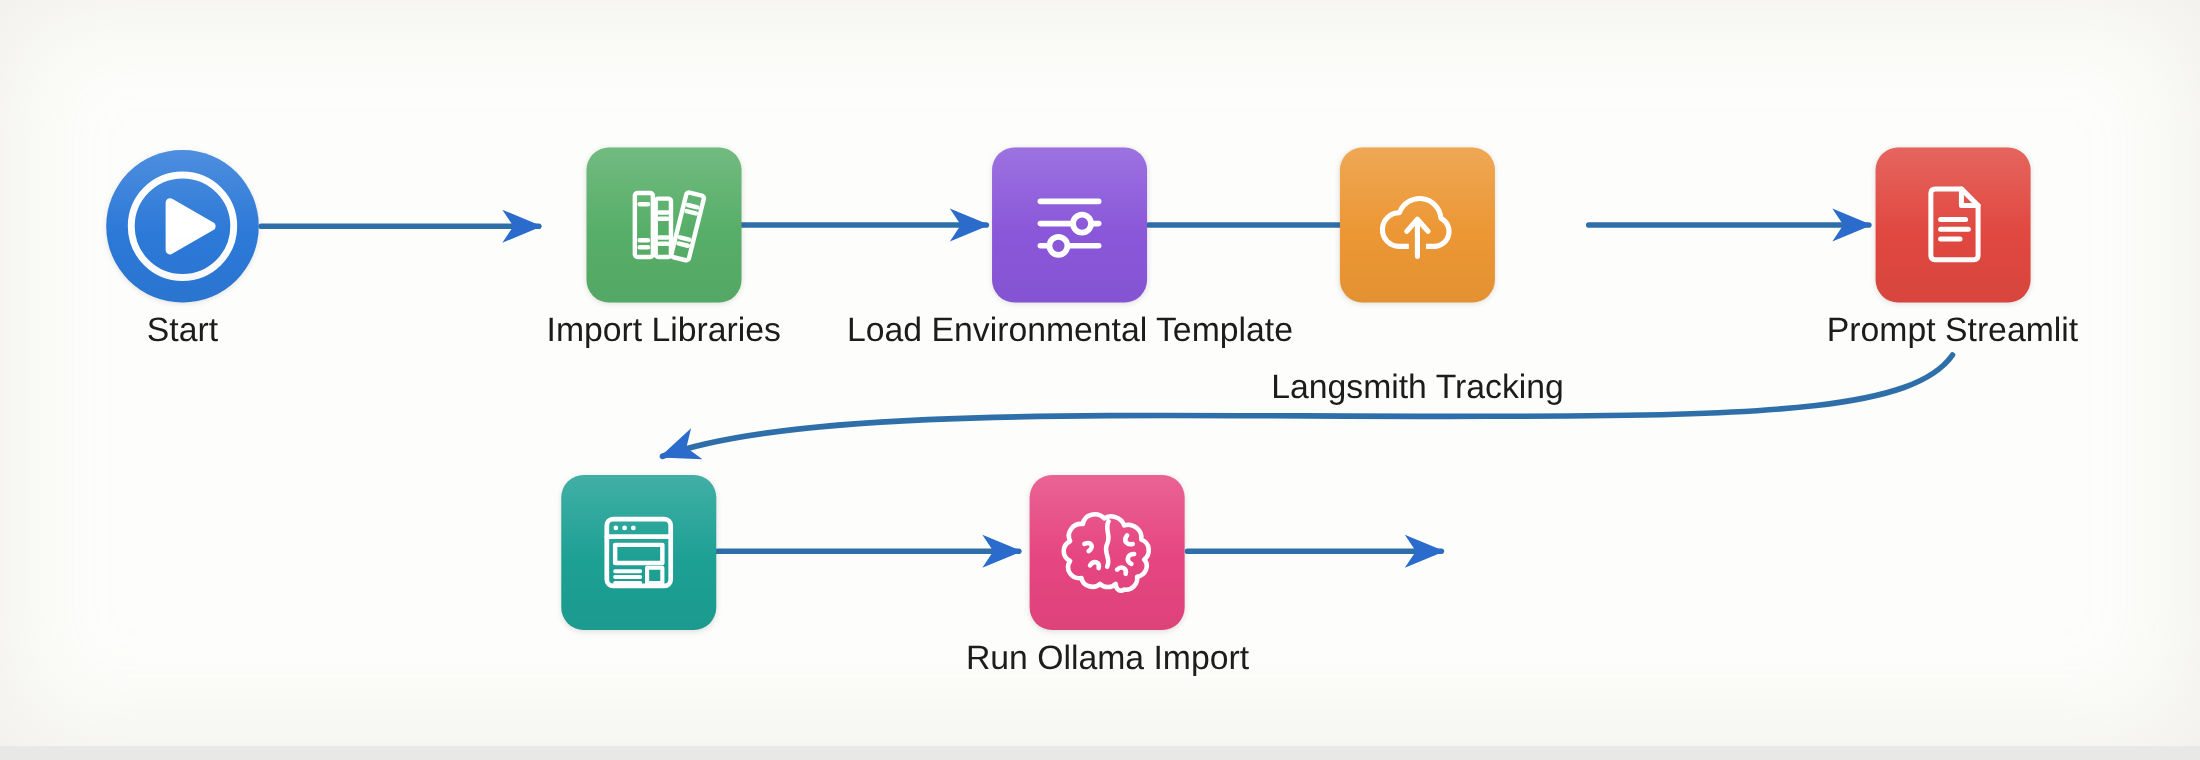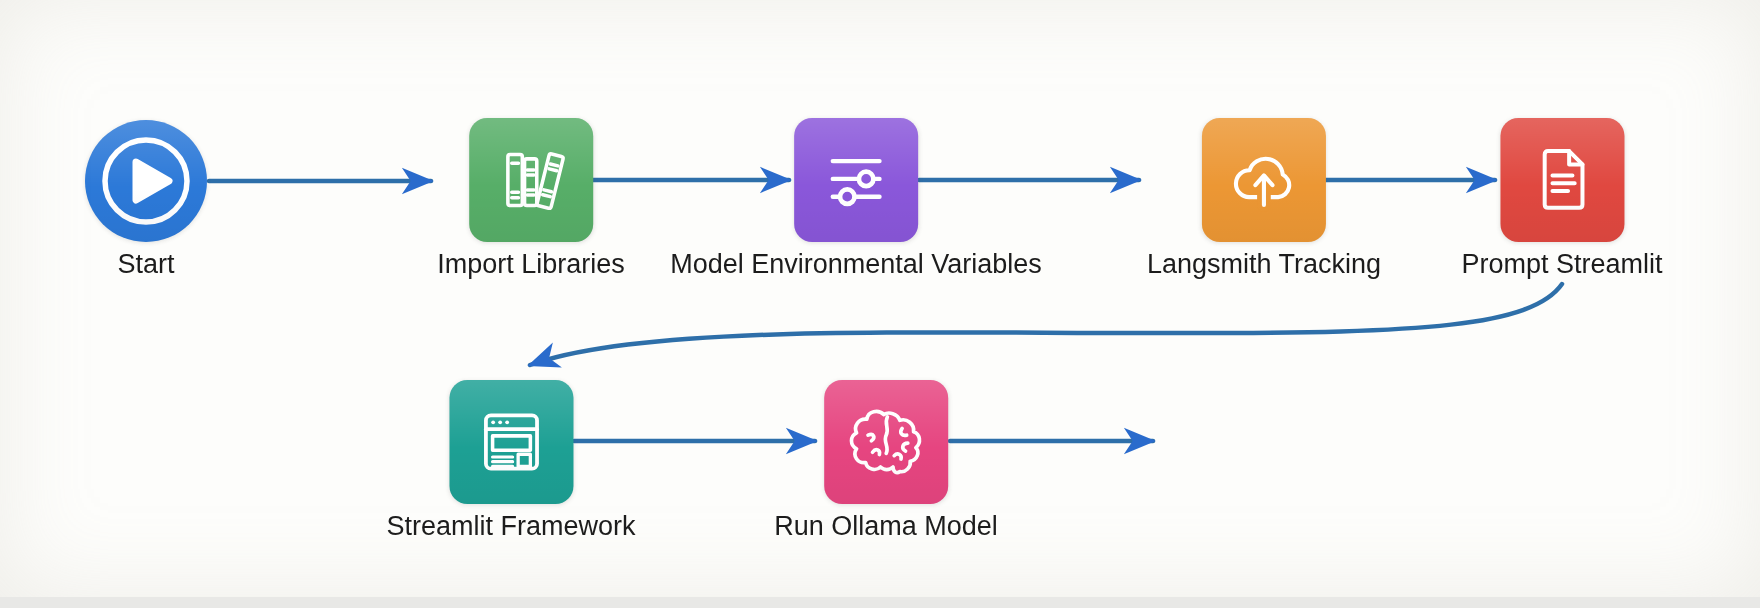--- a/index.html
+++ b/index.html
@@ -91,24 +91,24 @@
   <div class="node" style="left:856px;top:118px;">
     <div class="shape square" style="background: rgb(138, 87, 218);">
       <svg class="icon" width="80" height="80" viewBox="0 0 72 72" fill="none" stroke="#fff" stroke-width="4" stroke-linecap="round">
         <path d="M15,19 H57"></path>
         <path d="M15,35 H57"></path>
         <circle cx="45" cy="35" r="6.5" fill="#8A57DA" stroke-width="4.2"></circle>
         <path d="M15,51 H57"></path>
         <circle cx="28" cy="51" r="6.5" fill="#8A57DA" stroke-width="4.2"></circle>
       </svg>
     </div>
-    <div class="node-label">Model Environmental Variables</div>
+    <div class="node-label">Load Environmental Template</div>
   </div>
 
-  <div class="node" style="left:1264px;top:118px;">
+  <div class="node" style="left:1134px;top:118px;gap:45px;">
     <div class="shape square" style="background: rgb(236, 151, 52);">
       <svg class="icon" width="82" height="82" viewBox="0 0 72 72" fill="none" stroke="#fff" stroke-width="3.6" stroke-linecap="round" stroke-linejoin="round">
         <path d="M23,51 H48.5 A10.5,10.5 0 0 0 52.5,31.2 A15,15 0 0 0 23.4,27.4 A11.5,11.5 0 0 0 23,51 Z"></path>
         <path d="M36,58 V34" stroke="#EC9734" stroke-width="12"></path>
         <path d="M36,58 V33"></path>
         <path d="M28.5,40.5 L36,32 L43.5,40.5"></path>
       </svg>
     </div>
     <div class="node-label">Langsmith Tracking</div>
   </div>
@@ -130,21 +130,20 @@
         <rect x="13" y="12" width="46" height="48" rx="4.5"></rect>
         <path d="M13,24.5 H59"></path>
         <circle cx="19.5" cy="18.3" r="1.7" fill="#fff" stroke="none"></circle>
         <circle cx="25.8" cy="18.3" r="1.7" fill="#fff" stroke="none"></circle>
         <circle cx="32.1" cy="18.3" r="1.7" fill="#fff" stroke="none"></circle>
         <rect x="19" y="30.5" width="34" height="13" stroke-width="3.2"></rect>
         <path d="M19,49.5 H37 M19,53.7 H37 M19,57.9 H37" stroke-width="2.9"></path>
         <rect x="42" y="47" width="11" height="11" stroke-width="3"></rect>
       </svg>
     </div>
-    <div class="node-label">Streamlit Framework</div>
   </div>
 
   <div class="node" style="left:886px;top:380px;">
     <div class="shape square" style="background: rgb(230, 69, 128);">
       <svg class="icon" width="82" height="82" viewBox="0 0 72 72" fill="none" stroke="#fff" stroke-width="3.2" stroke-linecap="round" stroke-linejoin="round">
         <path d="M34,12
                  C29,7 20,9 19,16
                  C12,15 7,22 10,28
                  C4,31 4,39 10,42
                  C6,48 11,55 18,54
@@ -157,17 +156,17 @@
                  C61,20 54,15 48,17
                  C46,11 38,9 34,12 Z"></path>
         <path d="M37,14 C34,20 39,24 36,30 C33,36 39,40 36,46"></path>
         <path d="M20,30 C25,28 27,32 23,35"></path>
         <path d="M24,45 C27,41 31,43 30,47"></path>
         <path d="M50,24 C47,28 50,31 54,30"></path>
         <path d="M55,37 C50,37 49,42 53,44"></path>
         <path d="M43,48 C46,45 50,47 49,51"></path>
       </svg>
     </div>
-    <div class="node-label">Run Ollama Model</div>
+    <div class="node-label">Run Ollama Import</div>
   </div>
 
 
 </div>
 
 </body></html>

